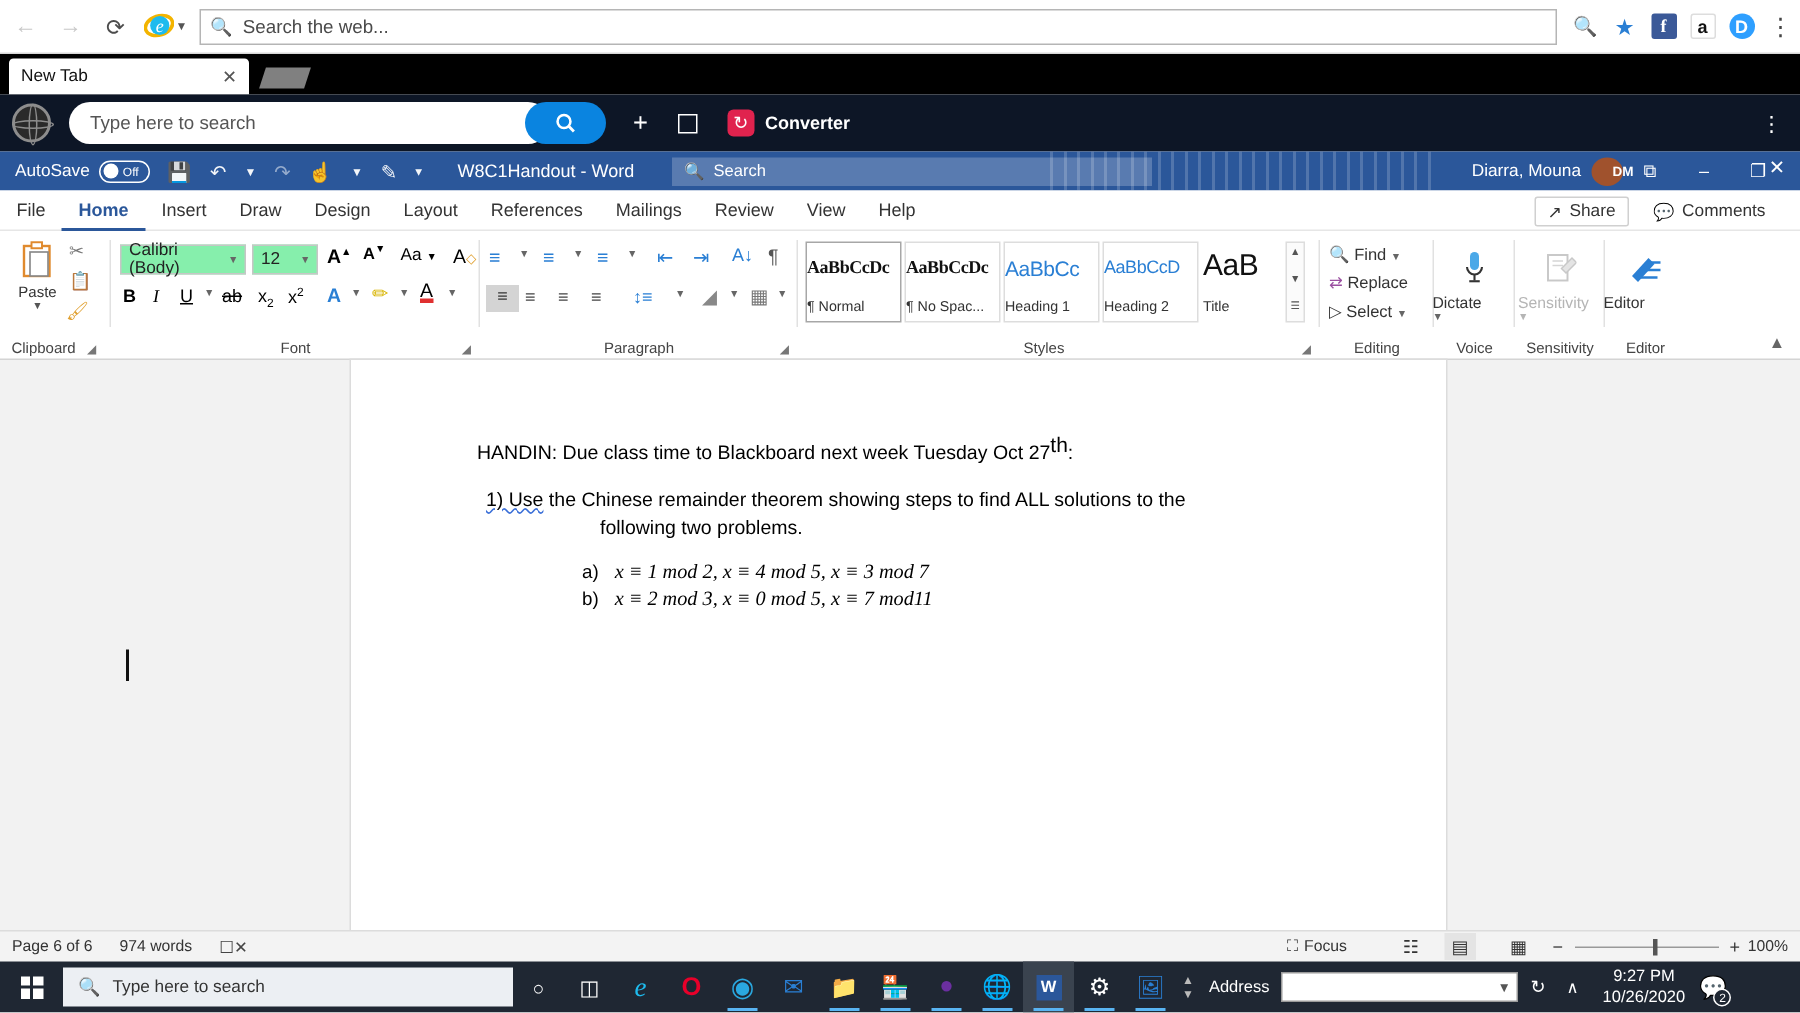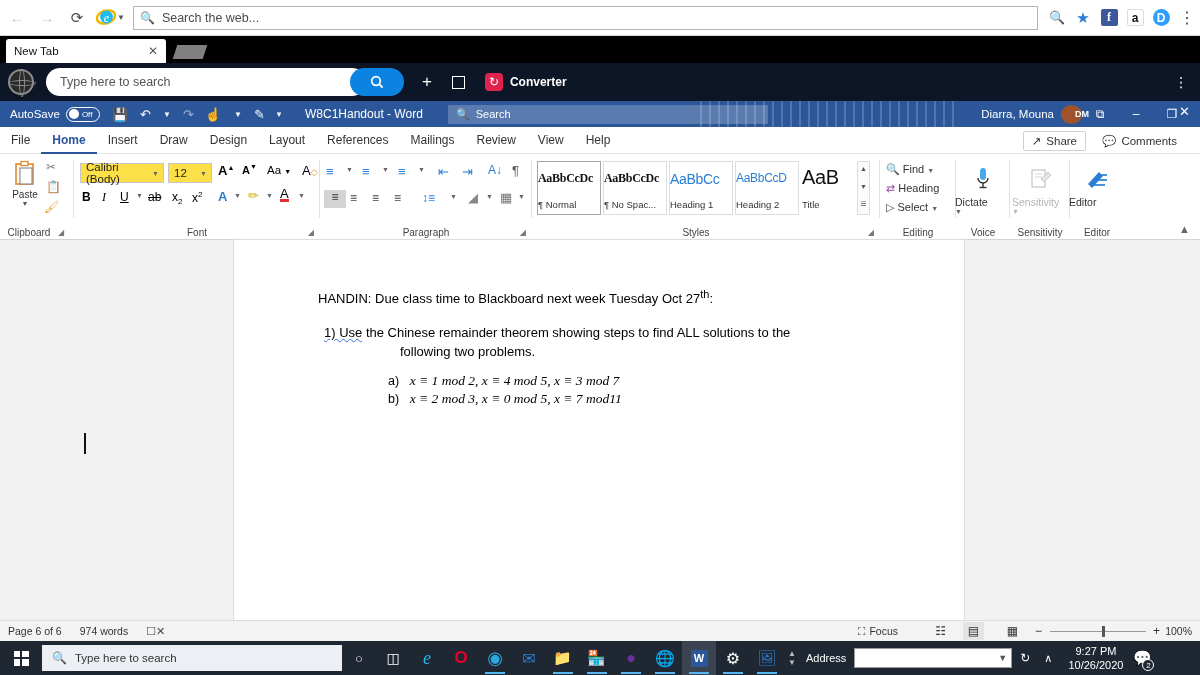--- a/index.html
+++ b/index.html
@@ -125,21 +125,21 @@
   }
   .grp { position: absolute; top: 0; height: 86px; }
   .grp .glabel {
     position: absolute; bottom: 2px; width: 100%; text-align: center;
     font-size: 10px; color: #444;
   }
   .grp .gdiv { position: absolute; right: 0; top: 6px; bottom: 22px; width: 1px; background: #e1e1e1; }
   .launcher { position:absolute; bottom:3px; font-size:8px; color:#777; }
 
   .fontbox {
-    height: 20px; border: 1px solid #c6c6c6; background: #fde047; display: inline-flex;
+    height: 20px; border: 1px solid #c6c6c6; background: #86efac; display: inline-flex;
     align-items: center; font-size: 11.5px; color: #222; padding: 0 4px 0 5px; justify-content: space-between;
   }
 
   .stylecard {
     position: absolute; top: 7px; width: 64px; height: 54px; border: 1px solid #ddd;
     background: #fff; text-align: left; font-size: 9.5px; color: #333;
   }
   .stylecard.sel { border: 1.5px solid #a7a7a7; }
   .stylecard .prev { margin-top: 9px; font-size: 12px; font-weight: 600; color:#111; letter-spacing:-.3px;
     white-space:nowrap; overflow:hidden; }
@@ -430,21 +430,21 @@
     </div>
 
     <div class="grp" style="left:880px; width:76px;">
       <div style="position:absolute;left:6px;top:9px;font-size:11px;color:#333;">
         <span>🔍</span>
         <span>Find</span>
         <span style="font-size:7px;color:#666;">▼</span>
       </div>
       <div style="position:absolute;left:6px;top:28px;font-size:11px;color:#333;">
         <span style="color:#9a4fa0;">⇄</span>
-        <span>Heading</span>
+        <span>Replace</span>
       </div>
       <div style="position:absolute;left:6px;top:47px;font-size:11px;color:#333;">
         <span>▷</span>
         <span>Select</span>
         <span style="font-size:7px;color:#666;">▼</span>
       </div>
       <div class="glabel">Editing</div>
       <div class="gdiv"></div>
     </div>
 
@@ -497,21 +497,21 @@
       <div class="glabel">Editor</div>
     </div>
 
     <span style="position:absolute;right:10px;bottom:4px;font-size:11px;color:#666;">▲</span>
   </div>
 
   <div class="doc-area">
     <div class="page">
 
       <div class="doc-text" style="left:84px; top:48px;">
-        <span>HANDIN:  Due class time to Blackboard next week Tuesday Oct 27</span><sup style="font-size:11px;">th</sup><span>:</span>
+        <span>HANDIN:  Due class time to Blackboard next week Tuesday Oct 27</span><sup style="font-size:14px;">th</sup><span>:</span>
       </div>
 
       <div class="doc-text" style="left:90px; top:85px; width:580px;">
         <span class="sq-underline">1)  Use</span><span> the Chinese remainder theorem showing steps  to find ALL solutions to the</span>
       </div>
       <div class="doc-text" style="left:166px; top:104px;">following two problems.</div>
 
       <div class="doc-text" style="left:154px; top:133px;">
         <span style="font-size:12.5px;">a)</span>
         <span class="math" style="margin-left:7px;">x ≡ 1 mod 2,   x ≡ 4 mod 5,   x ≡ 3 mod 7</span>

